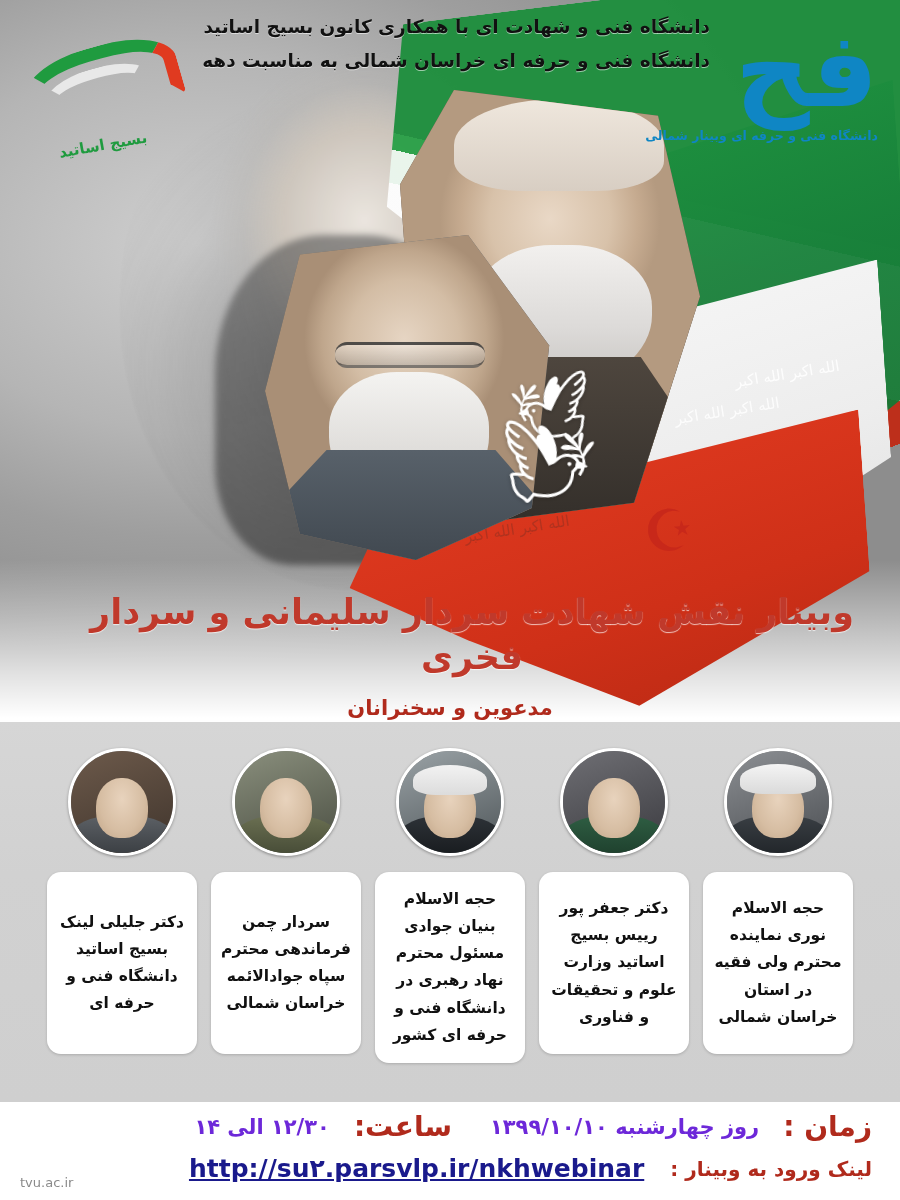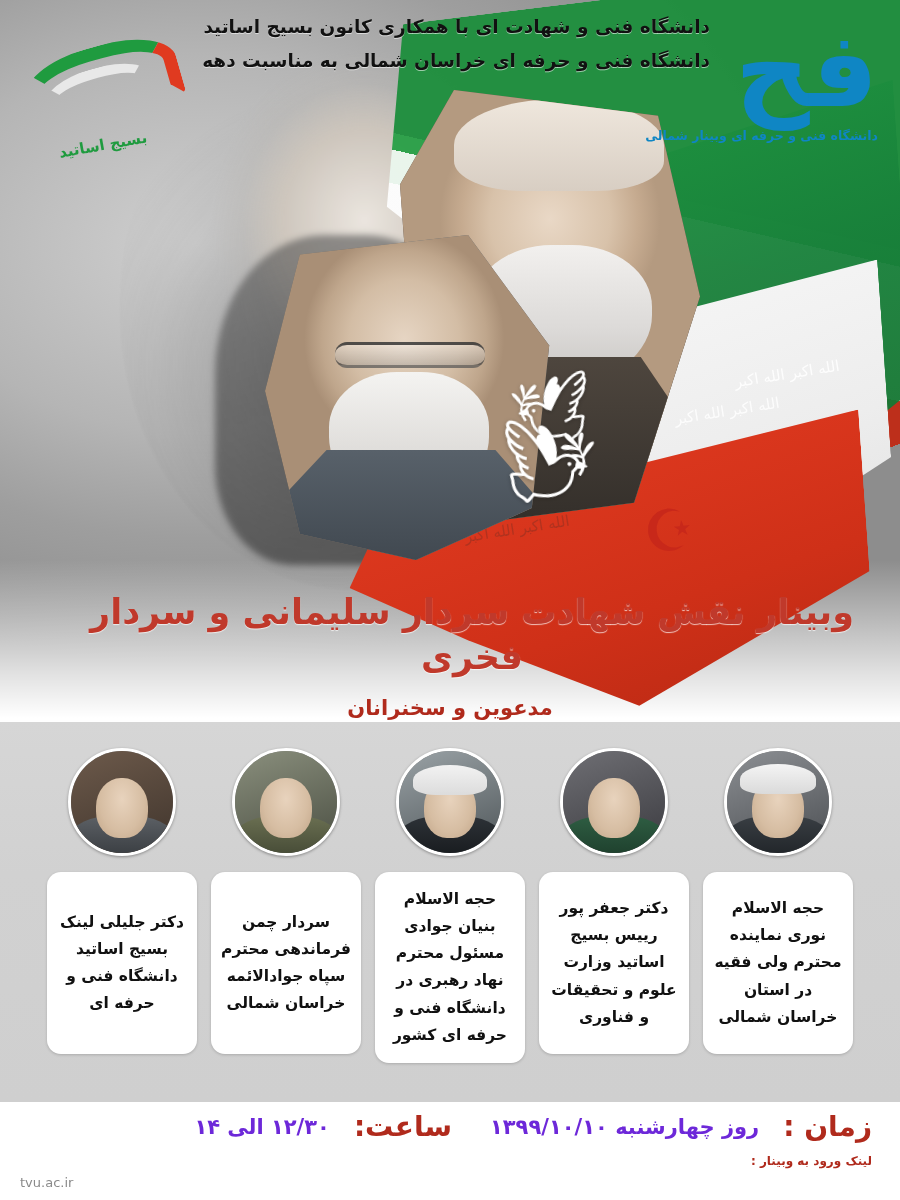--- a/index.html
+++ b/index.html
@@ -367,21 +367,21 @@
     padding: 0 28px;
   }
   .row-time { top: 8px; }
   .row-link { top: 52px; }
   .label {
     color: #b02a1c;
     font-weight: bold;
     font-size: 28px;
     white-space: nowrap;
   }
-  .label-sm { font-size: 12px; text-align: center; }
+  .label-sm { font-size: 20px; text-align: center; }
   .value {
     color: #6d28d9;
     font-weight: bold;
     font-size: 21px;
     margin-right: 24px;
     white-space: nowrap;
   }
   .value2 { margin-right: 38px; }
   .weblink {
     color: #1a1a8c;
@@ -508,17 +508,18 @@
 
   <div class="footer">
     <div class="footer-row row-time">
       <span class="label">زمان :</span>
       <span class="value">روز چهارشنبه ۱۳۹۹/۱۰/۱۰</span>
       <span class="label value2">ساعت:</span>
       <span class="value">۱۲/۳۰ الی ۱۴</span>
     </div>
     <div class="footer-row row-link">
       <span class="label label-sm">لینک ورود به وبینار :</span>
+      <a class="weblink" href="#">http://su۲.parsvlp.ir/nkhwebinar</a>
     </div>
     <div class="tvu-url">tvu.ac.ir</div>
   </div>
 
 </div>
 
 </body></html>

